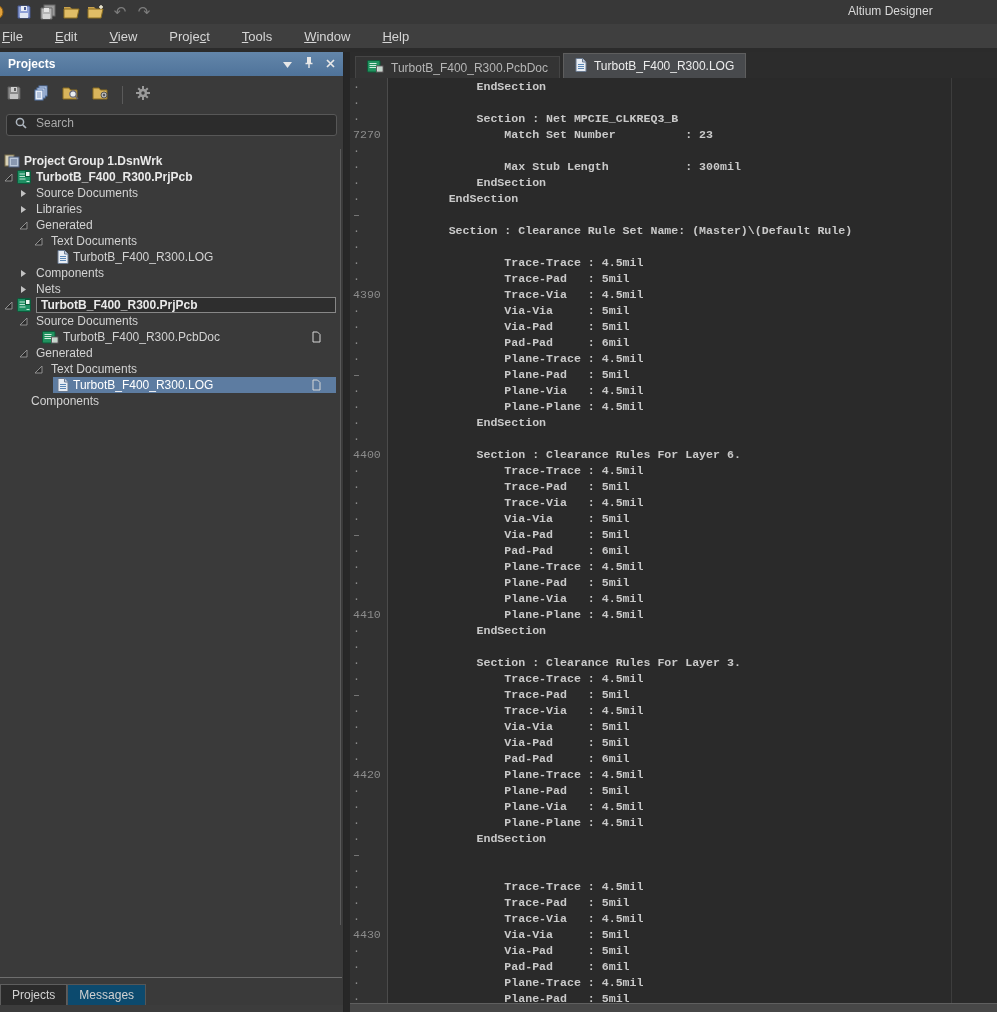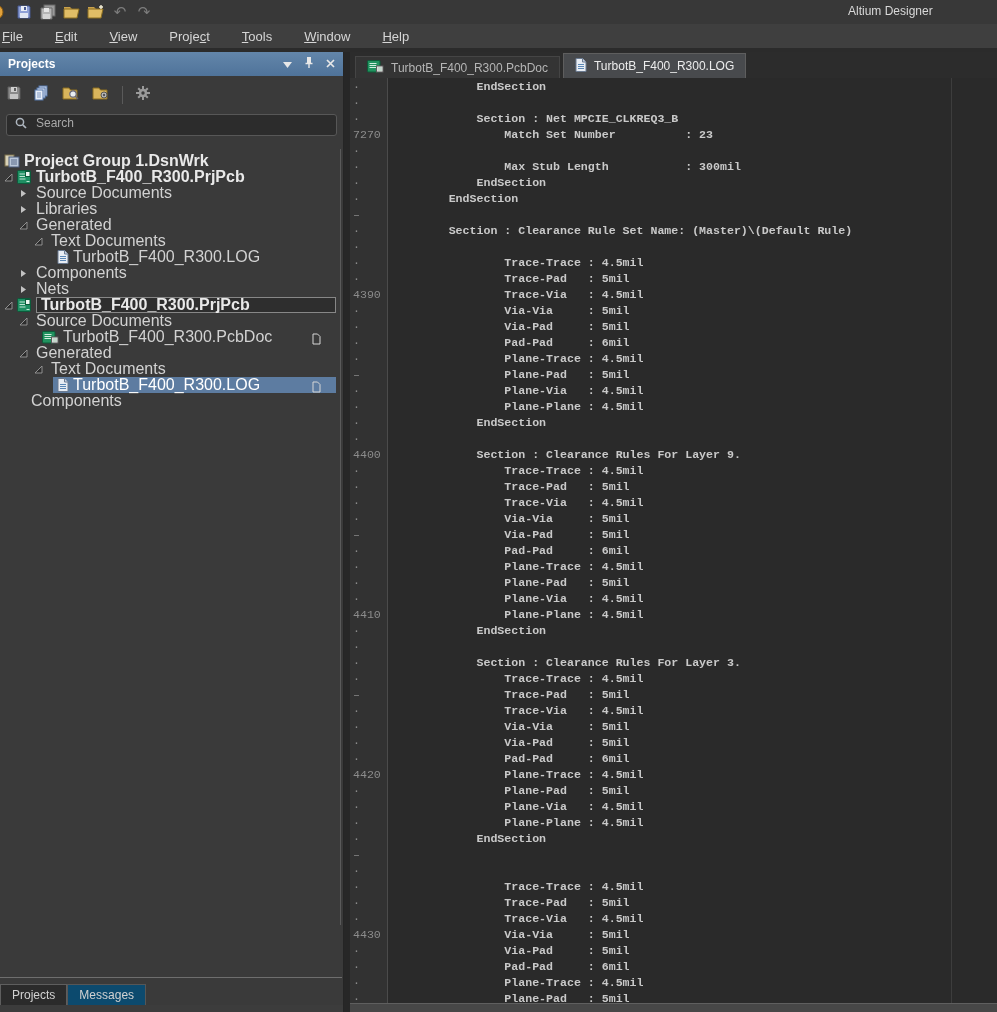--- a/index.html
+++ b/index.html
@@ -24,21 +24,21 @@
                 padding:0 8px;color:#fff;font-size:12px;font-weight:700;}
   #panel-header-icons{margin-left:auto;display:flex;gap:12px;align-items:center;}
   #panel-toolbar{height:30px;display:flex;align-items:center;gap:12px;padding-left:6px;margin-top:4px;}
   .pt-sep{width:1px;height:18px;background:#5a5a5a;}
   #searchbox{margin:4px 6px 0 6px;height:20px;background:#2c2c2c;border:1px solid #575757;border-radius:3px;
              display:flex;align-items:flex-start;padding:0 8px;gap:7px;}
   #searchbox input{flex:1;background:transparent;border:none;outline:none;color:#cfcfcf;font-size:12px;
                    font-family:"Liberation Sans",sans-serif;}
   #searchbox input::placeholder{color:#a9a9a9;}
   #tree{position:absolute;top:101px;left:0;right:1px;}
-  .tree-row{height:16px;display:flex;align-items:center;font-size:16px;color:#d2d2d2;position:relative;margin-right:6px;}
+  .tree-row{height:16px;display:flex;align-items:center;font-size:12px;color:#d2d2d2;position:relative;margin-right:6px;}
   .indent{flex:none;height:1px;}
   .arrow{flex:none;display:flex;align-items:center;justify-content:flex-start;}
   .row-body{display:flex;align-items:center;gap:4px;flex:1;height:16px;padding-left:4px;margin-left:-4px;}
   .row-body.selected{background:#5d7ca1;color:#fff;}
   .tree-icon{flex:none;display:flex;align-items:center;}
   .tree-label{white-space:nowrap;line-height:14px;}
   .tree-label.bold{font-weight:700;color:#e9e9e9;}
   .tree-label.focusbox{border:1px solid #878787;background:#2e2e2e;padding:0 4px;flex:1;}
   .right-ic{position:absolute;left:312px;top:2px;}
   #tree-vline{position:absolute;top:97px;bottom:87px;right:2px;width:1px;background:#5a5a5a;}
@@ -445,21 +445,21 @@
         <div class="line"><span class="gut">4390</span><span class="txt">                Trace-Via   : 4.5mil</span></div>
         <div class="line"><span class="gut">·</span><span class="txt">                Via-Via     : 5mil</span></div>
         <div class="line"><span class="gut">·</span><span class="txt">                Via-Pad     : 5mil</span></div>
         <div class="line"><span class="gut">·</span><span class="txt">                Pad-Pad     : 6mil</span></div>
         <div class="line"><span class="gut">·</span><span class="txt">                Plane-Trace : 4.5mil</span></div>
         <div class="line"><span class="gut">–</span><span class="txt">                Plane-Pad   : 5mil</span></div>
         <div class="line"><span class="gut">·</span><span class="txt">                Plane-Via   : 4.5mil</span></div>
         <div class="line"><span class="gut">·</span><span class="txt">                Plane-Plane : 4.5mil</span></div>
         <div class="line"><span class="gut">·</span><span class="txt">            EndSection</span></div>
         <div class="line"><span class="gut">·</span><span class="txt"></span></div>
-        <div class="line"><span class="gut">4400</span><span class="txt">            Section : Clearance Rules For Layer 9.</span></div>
+        <div class="line"><span class="gut">4400</span><span class="txt">            Section : Clearance Rules For Layer 6.</span></div>
         <div class="line"><span class="gut">·</span><span class="txt">                Trace-Trace : 4.5mil</span></div>
         <div class="line"><span class="gut">·</span><span class="txt">                Trace-Pad   : 5mil</span></div>
         <div class="line"><span class="gut">·</span><span class="txt">                Trace-Via   : 4.5mil</span></div>
         <div class="line"><span class="gut">·</span><span class="txt">                Via-Via     : 5mil</span></div>
         <div class="line"><span class="gut">–</span><span class="txt">                Via-Pad     : 5mil</span></div>
         <div class="line"><span class="gut">·</span><span class="txt">                Pad-Pad     : 6mil</span></div>
         <div class="line"><span class="gut">·</span><span class="txt">                Plane-Trace : 4.5mil</span></div>
         <div class="line"><span class="gut">·</span><span class="txt">                Plane-Pad   : 5mil</span></div>
         <div class="line"><span class="gut">·</span><span class="txt">                Plane-Via   : 4.5mil</span></div>
         <div class="line"><span class="gut">4410</span><span class="txt">                Plane-Plane : 4.5mil</span></div>

